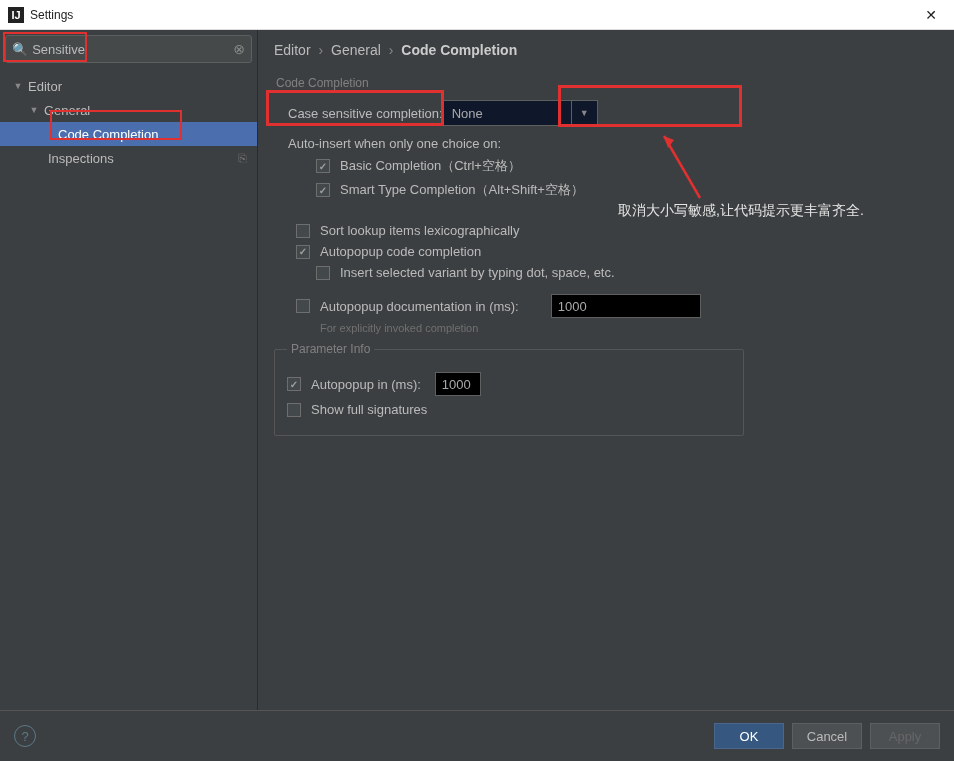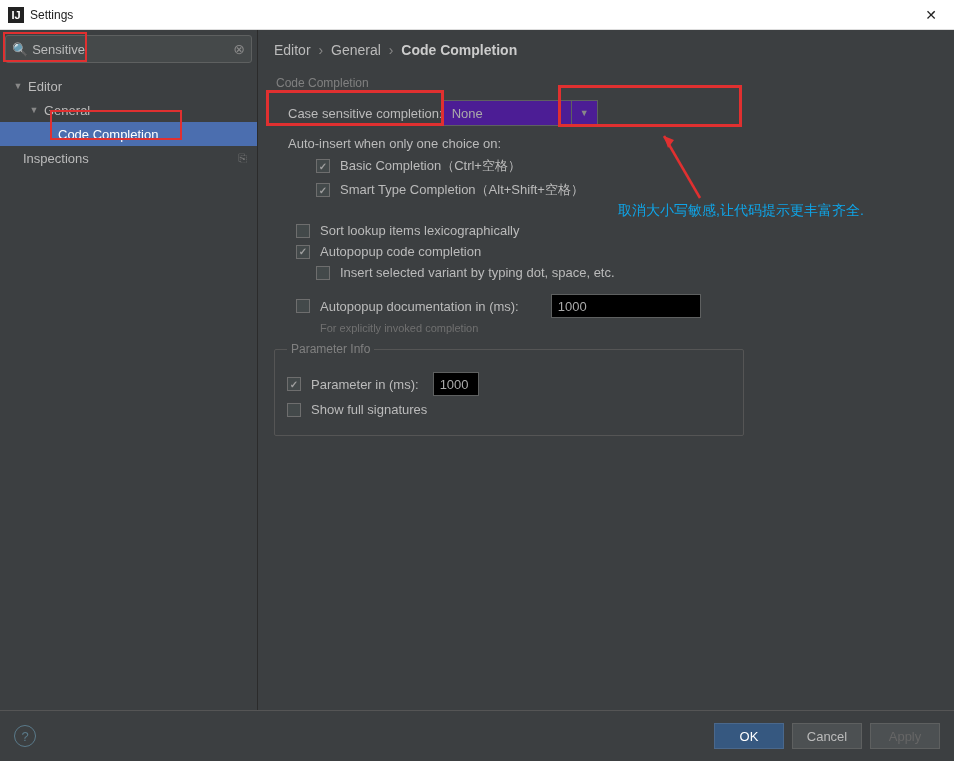--- a/index.html
+++ b/index.html
@@ -43,29 +43,29 @@
 .row.indent-1 { padding-left: 22px; }
 .row.indent-2 { padding-left: 42px; }
 
 .cb { width: 14px; height: 14px; border: 1px solid #6e6e6e; background: #43494a; margin-right: 10px; display: inline-flex; align-items: center; justify-content: center; font-size: 10px; cursor: pointer; }
 .cb.checked::after { content: "✓"; color: #a0a0a0; font-weight: bold; }
 
 .label-txt { color: #bbb; }
 
 .hint { color: #707070; font-size: 11px; padding-left: 22px; margin-top: -2px; margin-bottom: 6px; }
 
-.dropdown { width: 155px; height: 26px; background: #4c1d95; border: 1px solid #5e6060; display: flex; align-items: center; padding: 0 8px; color: #aaa; font-size: 13px; cursor: pointer; }
+.dropdown { width: 155px; height: 26px; background: #0f172a; border: 1px solid #5e6060; display: flex; align-items: center; padding: 0 8px; color: #aaa; font-size: 13px; cursor: pointer; }
 .dropdown .dd-arrow { margin-left: auto; color: #888; font-size: 9px; border-left: 1px solid #5e6060; padding-left: 8px; height: 100%; display: flex; align-items: center; }
 
 .text-input { width: 150px; height: 24px; background: #000000; border: 1px solid #5e6060; color: #aaa; padding: 0 6px; font-size: 13px; }
 .text-input.small { width: 46px; }
 
 .red-box { position: absolute; border: 3px solid #e03030; pointer-events: none; }
 .red-arrow { position: absolute; pointer-events: none; }
-.red-text { position: absolute; color: #0ea5e9; font-size: 14px; }
+.red-text { position: absolute; color: #e5e5e5; font-size: 14px; }
 
 .footer { height: 51px; background: #3c3f41; border-top: 1px solid #555; display: flex; align-items: center; padding: 0 14px; }
 .help-icon { width: 22px; height: 22px; border: 1.5px solid #5a7a8a; border-radius: 50%; color: #5a7a8a; display: flex; align-items: center; justify-content: center; font-size: 13px; cursor: pointer; }
 .footer-btns { margin-left: auto; display: flex; gap: 8px; }
 .btn { min-width: 70px; height: 26px; background: #4c5052; border: 1px solid #5e6060; color: #bbb; font-size: 13px; cursor: pointer; }
 .btn.primary { background: #365880; border-color: #4a688c; color: #fff; }
 .btn.disabled { color: #666; cursor: default; }
 </style>
 </head>
 <body>
@@ -92,21 +92,21 @@
         <span class="arrow">▼</span>
         <span>Editor</span>
       </div>
       <div class="tree-item level-1">
         <span class="arrow">▼</span>
         <span>General</span>
       </div>
       <div class="tree-item level-2 selected" style="position:relative;">
         <span>Code Completion</span>
       </div>
-      <div class="tree-item level-1" style="padding-left:23px;text-align:right;">
+      <div class="tree-item level-1" style="padding-left:48px;text-align:right;">
         <span>Inspections</span>
         <span class="copy-icon">⎘</span>
       </div>
     </div>
     <div class="red-box-tree" style="left:50px; top:110px; width:132px; height:30px;"></div>
   </div>
 
   <div class="content">
     <div class="breadcrumb">
       <span>Editor</span>
@@ -157,21 +157,21 @@
         <span class="label-txt">Autopopup documentation in (ms):</span>
       </span>
       <input class="text-input" value="1000" style="">
     </div>
     <div class="hint" style="padding-left:46px;">For explicitly invoked completion</div>
 
     <fieldset class="group" style="width:470px; margin-top:8px;">
       <legend>Parameter Info</legend>
       <div class="row">
         <span class="cb checked"></span>
-        <span class="label-txt" style="margin-right:14px;">Parameter in (ms):</span>
+        <span class="label-txt" style="margin-right:14px;">Autopopup in (ms):</span>
         <input class="text-input small" value="1000" style="">
       </div>
       <div class="row">
         <span class="cb"></span>
         <span class="label-txt">Show full signatures</span>
       </div>
     </fieldset>
 
     <div class="red-box" style="left:8px; top:60px; width:178px; height:36px;"></div>
     <div class="red-box" style="left:300px; top:55px; width:184px; height:42px;"></div>

